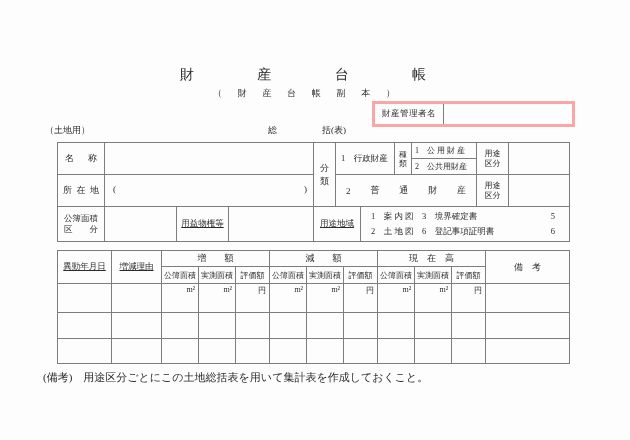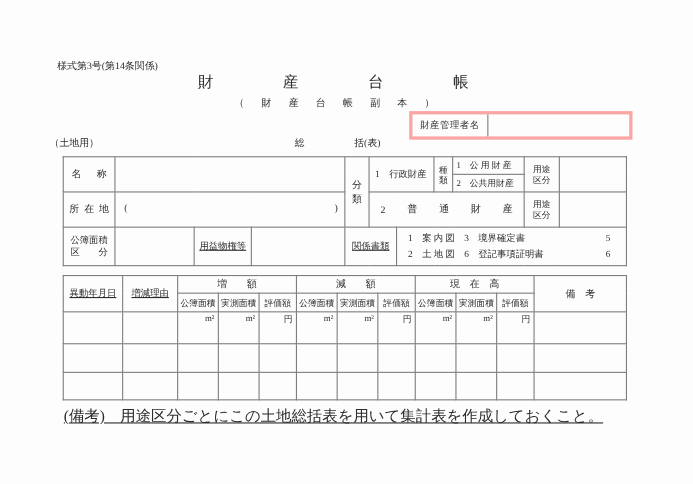--- a/index.html
+++ b/index.html
@@ -43,28 +43,27 @@
   .loc-value { display:flex; justify-content:space-between; align-items:flex-end; height:100%; box-sizing:border-box; padding:0 6px 3px 8px; font-size:9px; }
 
   .class1-cell { text-align:left; padding-left:5px; font-size:8.5px; }
   .kind-cell { font-size:8px; text-align:left; padding-left:3px;margin-left:32px; }
 
   .docs-cell { padding:2px 0; }
   .doc-line { display:flex; justify-content:space-between; padding:1px 14px 1px 10px; font-size:8.5px; line-height:13px; }
 
   .unit-cell { vertical-align:top; text-align:right; padding:1px 3px 0 0; font-size:8px; }
 
-  .note { left:58px; top:370px; font-size:14px;text-decoration:underline; }
+  .note { left:43px; top:370px; font-size:11px; }
 </style>
 </head>
 <body>
 
 <div class="page">
 
-  <div class="abs form-number">様式第3号(第14条関係)</div>
 
   <div class="abs title-row">
     <span>財</span>
     <span>産</span>
     <span>台</span>
     <span>帳</span>
   </div>
 
   <div class="abs subtitle-row">
     <span>（</span>
@@ -167,21 +166,21 @@
     <tr style="height:35px">
       <th>
         <div style="font-size:8.5px; line-height:11px;">
           <div>公簿面積</div>
           <div class="pre">区　　分</div>
         </div>
       </th>
       <td></td>
       <th class="f85">用益物権等</th>
       <td></td>
-      <th colspan="2" class="f85">関係書類</th>
+      <th colspan="2" class="f85">用途地域</th>
       <td colspan="5" class="docs-cell">
         <div class="doc-line pre">
           <span>1　案 内 図　3　境界確定書</span>
           <span>5</span>
         </div>
         <div class="doc-line pre">
           <span>2　土 地 図　6　登記事項証明書</span>
           <span>6</span>
         </div>
       </td>

